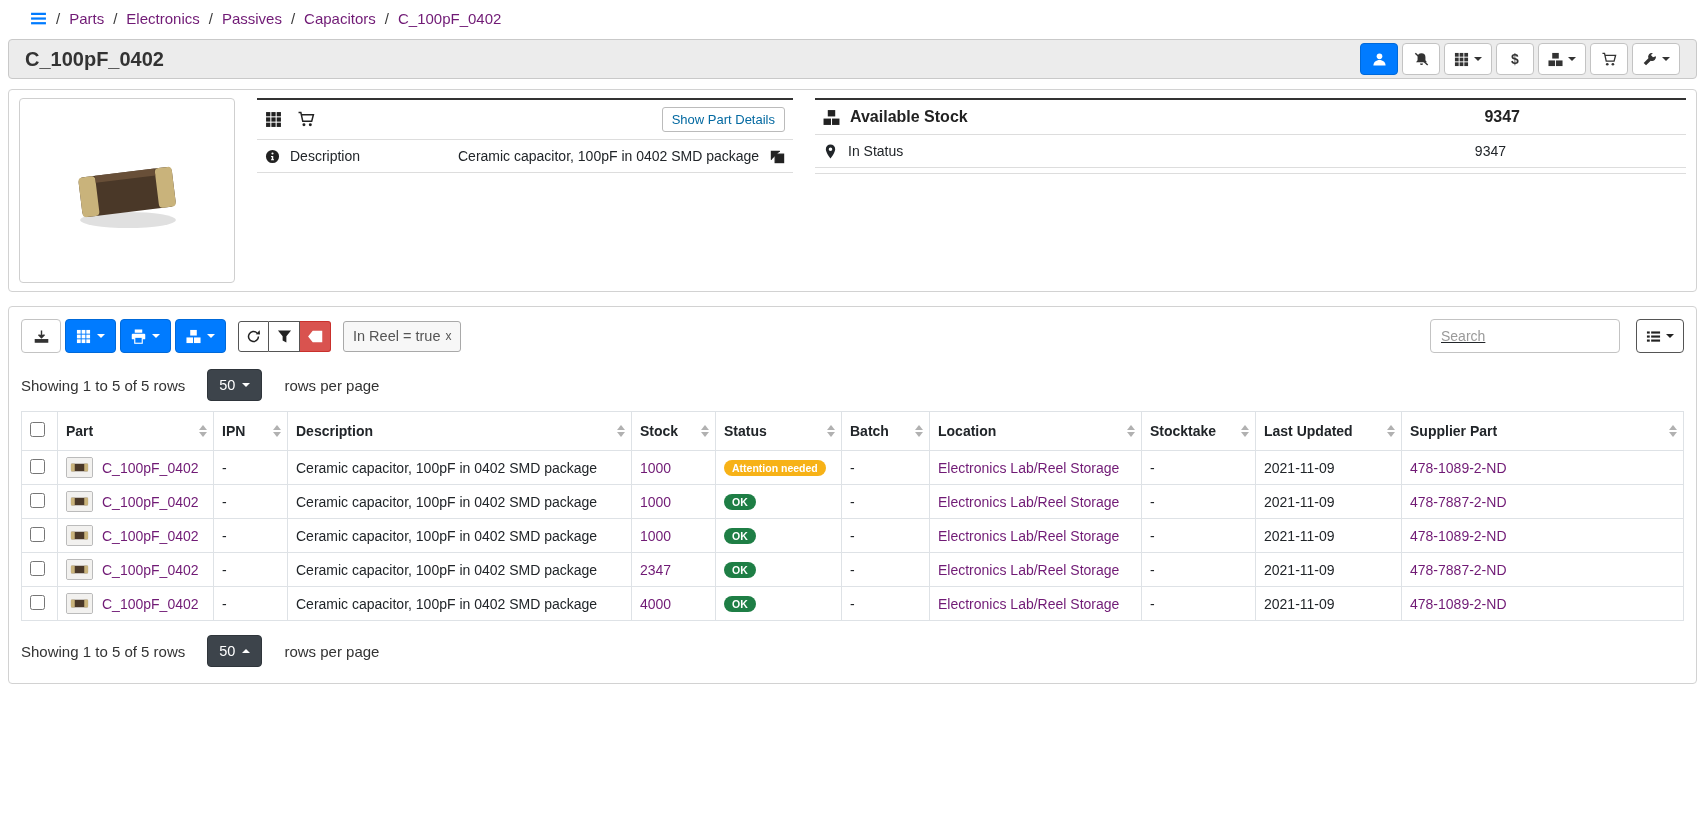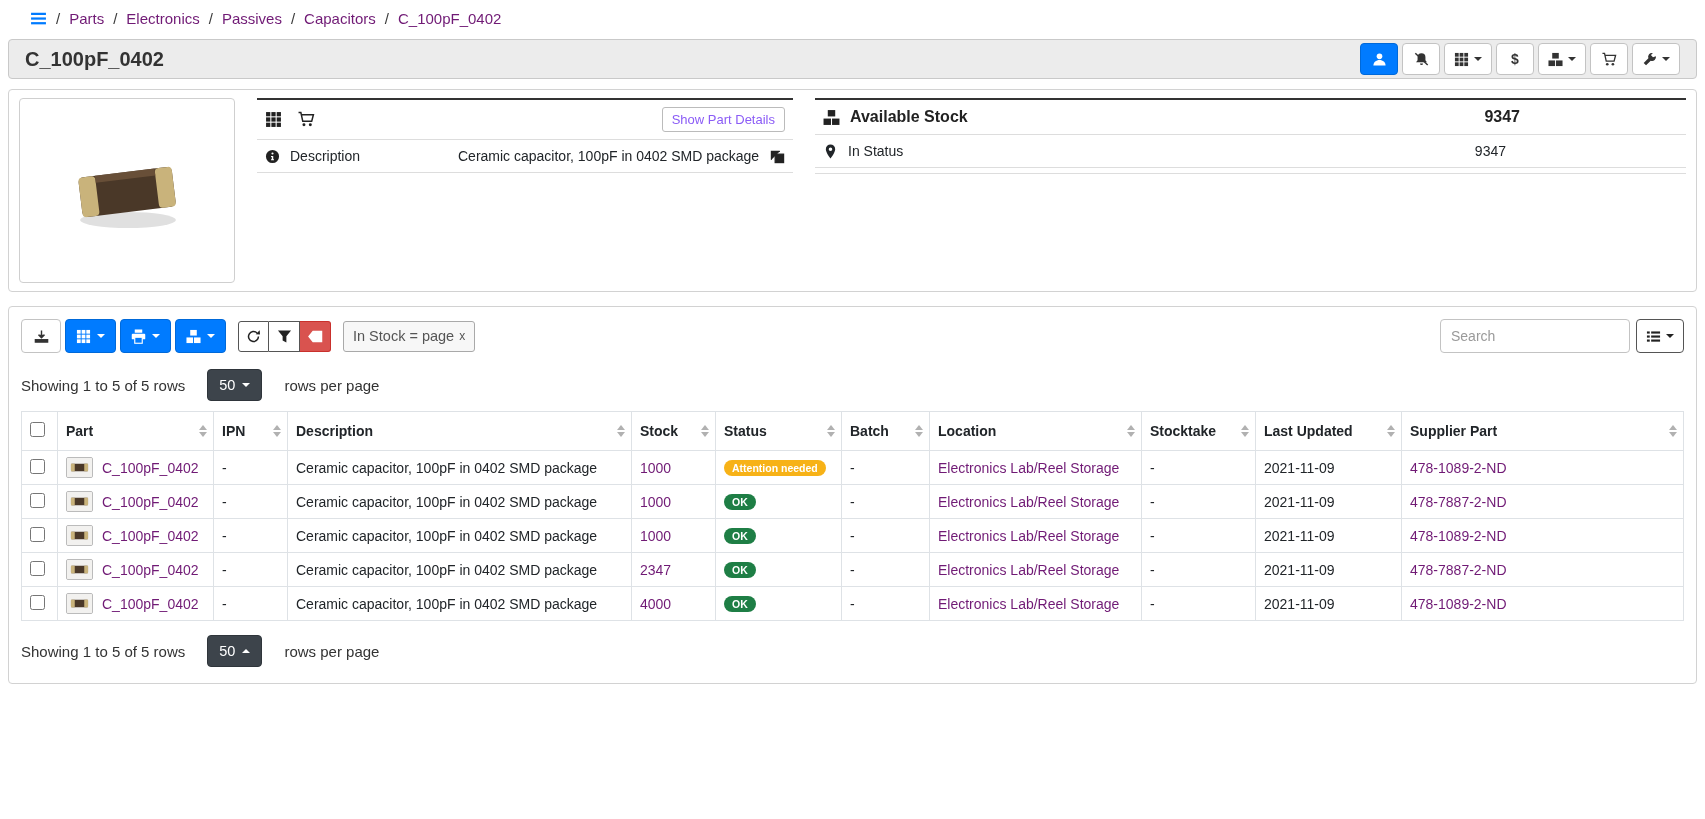--- a/index.html
+++ b/index.html
@@ -28,21 +28,21 @@
 
   
   .details-panel { margin:10px 8px 0 8px; border:1px solid #d2d2d2; border-radius:4px; padding:8px 10px;
     display:flex; gap:22px; height:203px; background:#fff; }
   .part-image-box { width:216px; border:1px solid #cfcfcf; border-radius:4px; background:#fff;
     display:flex; align-items:center; justify-content:center; flex:none; }
   .dtable { width:536px; flex:none; align-self:flex-start; border-top:2px solid #333; }
   .dtable-head { display:flex; align-items:center; gap:16px; padding:7px 8px; border-bottom:1px solid #ddd; }
   .dtable-head .ic { width:17px; height:17px; color:#222; }
   .spacer { flex:1; }
-  .kbd-btn { background:#fff; border:1px solid #bbb; border-radius:3px; font-size:13px; color:#8b5cf6;
+  .kbd-btn { background:#fff; border:1px solid #bbb; border-radius:3px; font-size:13px; color:#0369a1;
     padding:4px 9px; cursor:pointer; }
   .drow { display:flex; align-items:center; gap:10px; padding:8px 8px; border-bottom:1px solid #ddd; }
   .drow .ic { width:15px; height:15px; color:#222; flex:none; }
   .drow-label { width:158px; flex:none; color:#212529; }
   .drow-value { flex:1; color:#212529; }
   .copy-icon { color:#9a9a9a; cursor:pointer; }
 
   .stable { flex:1; align-self:flex-start; border-top:2px solid #333; padding-bottom:5px; border-bottom:1px solid #ddd; }
   .stable-head { display:flex; align-items:center; gap:10px; padding:8px 8px; border-bottom:1px solid #ddd;
     font-size:16px; font-weight:bold; color:#222; }
@@ -66,21 +66,21 @@
   .btn-group { display:flex; margin-left:8px; }
   .gbtn { height:31px; width:31px; background:#fff; border:1px solid #555; display:flex; align-items:center;
     justify-content:center; color:#222; cursor:pointer; }
   .gbtn + .gbtn { border-left:none; }
   .gbtn:first-child { border-radius:3px 0 0 3px; }
   .gbtn:last-child { border-radius:0 3px 3px 0; }
   .gbtn.red { background:#d9534f; border-color:#c9302c; color:#fff; }
   .filter-chip { margin-left:8px; height:31px; display:flex; align-items:center; gap:3px; padding:0 9px;
     background:#f7f7f7; border:1px solid #a9a9a9; border-radius:3px; color:#555; font-size:14.5px; }
   .filter-chip .x { cursor:pointer; font-size:12px; margin-left:2px; color:#555; }
-  .toolbar-right { margin-left:auto; display:flex; gap:6px; }
+  .toolbar-right { margin-left:auto; display:flex; gap:16px;text-decoration:underline; }
   .search-input { width:190px; height:34px; border:1px solid #c3c3c3; border-radius:4px; padding:0 10px;
     font-size:14px; color:#333; font-family:inherit; }
   .search-input::placeholder { color:#9a9a9a; }
   .view-btn { height:34px; width:48px; border:1px solid #555; border-radius:4px; background:#fff;
     display:flex; align-items:center; justify-content:center; gap:5px; color:#222; cursor:pointer; }
 
   .pagination { display:flex; align-items:center; gap:22px; padding:10px 12px; color:#333; font-size:15px; }
   .page-size-btn { background:#3d444b; color:#fff; border:1px solid #2f353b; border-radius:4px; height:32px;
     padding:0 11px; display:flex; align-items:center; gap:7px; font-size:14.5px; cursor:pointer; }
 
@@ -339,21 +339,21 @@
       <div class="gbtn red">
         <span>
             <svg class="ic" viewBox="0 0 16 16" fill="none" stroke="#fff" stroke-width="1.4">
               <path d="M5.4 2.5h9.1v11H5.4L1 8z"></path>
               <path d="M7.4 5.7l4.6 4.6M12 5.7l-4.6 4.6"></path>
             </svg>
           </span>
       </div>
     </div>
     <div class="filter-chip">
-      <span>In Stock = page</span>
+      <span>In Reel = true</span>
       <span class="x">x</span>
     </div>
     <div class="toolbar-right">
       <input class="search-input" type="text" placeholder="Search" style="">
       <div class="view-btn">
         <span>
             <svg class="ic" viewBox="0 0 16 16">
               <rect x="1" y="2.6" width="3" height="2.3"></rect>
               <rect x="5.5" y="2.6" width="9.5" height="2.3"></rect>
               <rect x="1" y="6.9" width="3" height="2.3"></rect>

